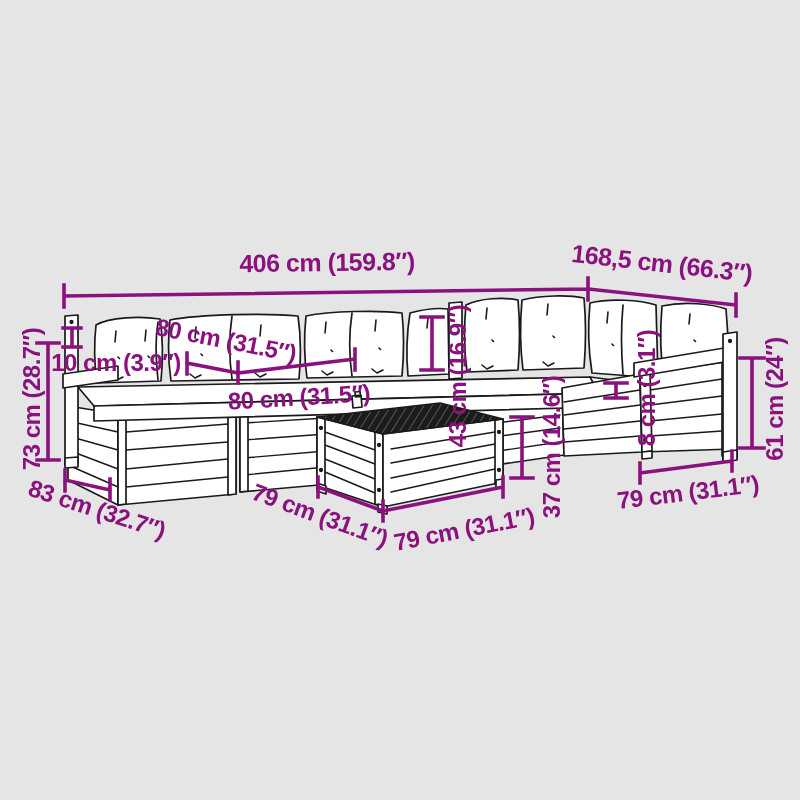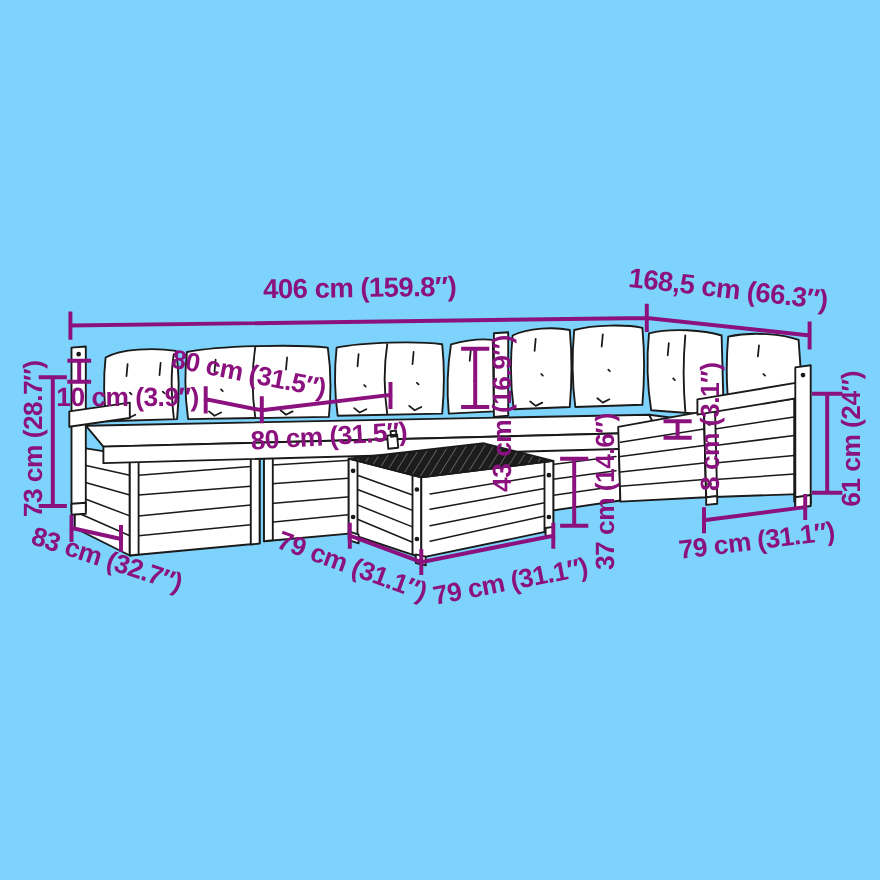--- a/index.html
+++ b/index.html
@@ -1,17 +1,17 @@
 <!DOCTYPE html>
 <html><head>
 <meta charset="utf-8">
 <style>
   html,body{margin:0;padding:0;background:#ffffff;}
   .stage{
-    position:relative;width:800px;height:800px;background:#7dd3fc;overflow:hidden;
+    position:relative;width:800px;height:800px;background:#e5e5e5;overflow:hidden;
     font-family:"Liberation Sans","DejaVu Sans",sans-serif;
   }
   svg{display:block;}
   .dim-label{
     font-family:"Liberation Sans","DejaVu Sans",sans-serif;
     font-weight:bold;font-size:24px;letter-spacing:-0.5px;
   }
   .dim-label.big{font-size:25px;}
   .draw{stroke-linejoin:round;stroke-linecap:round;}
 </style>

